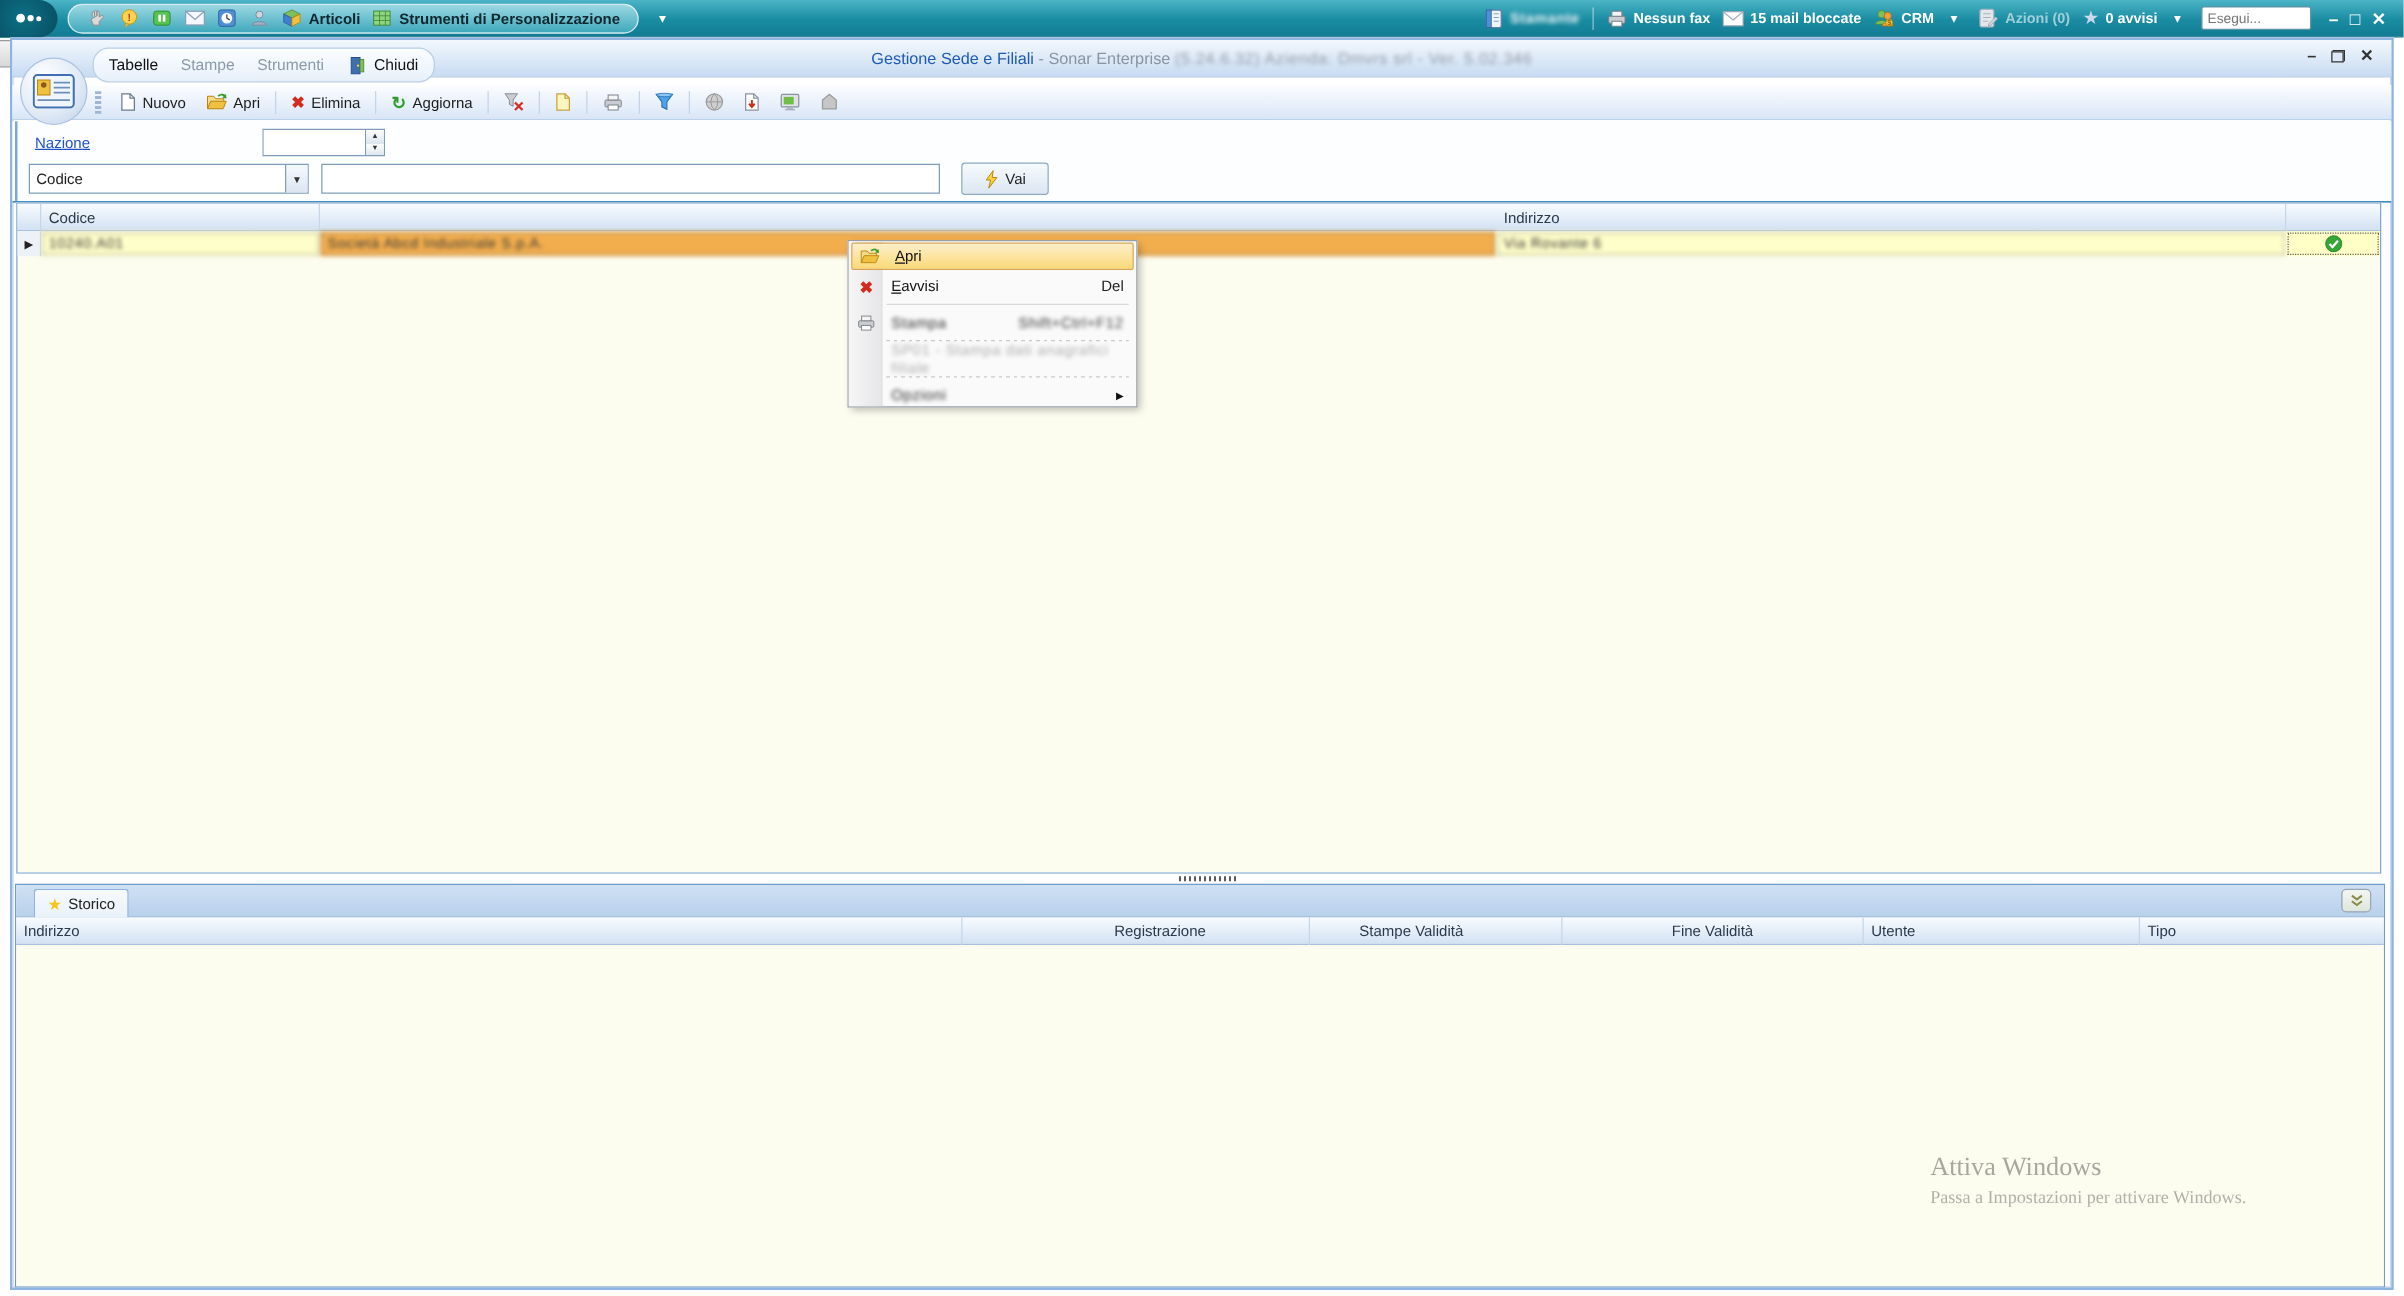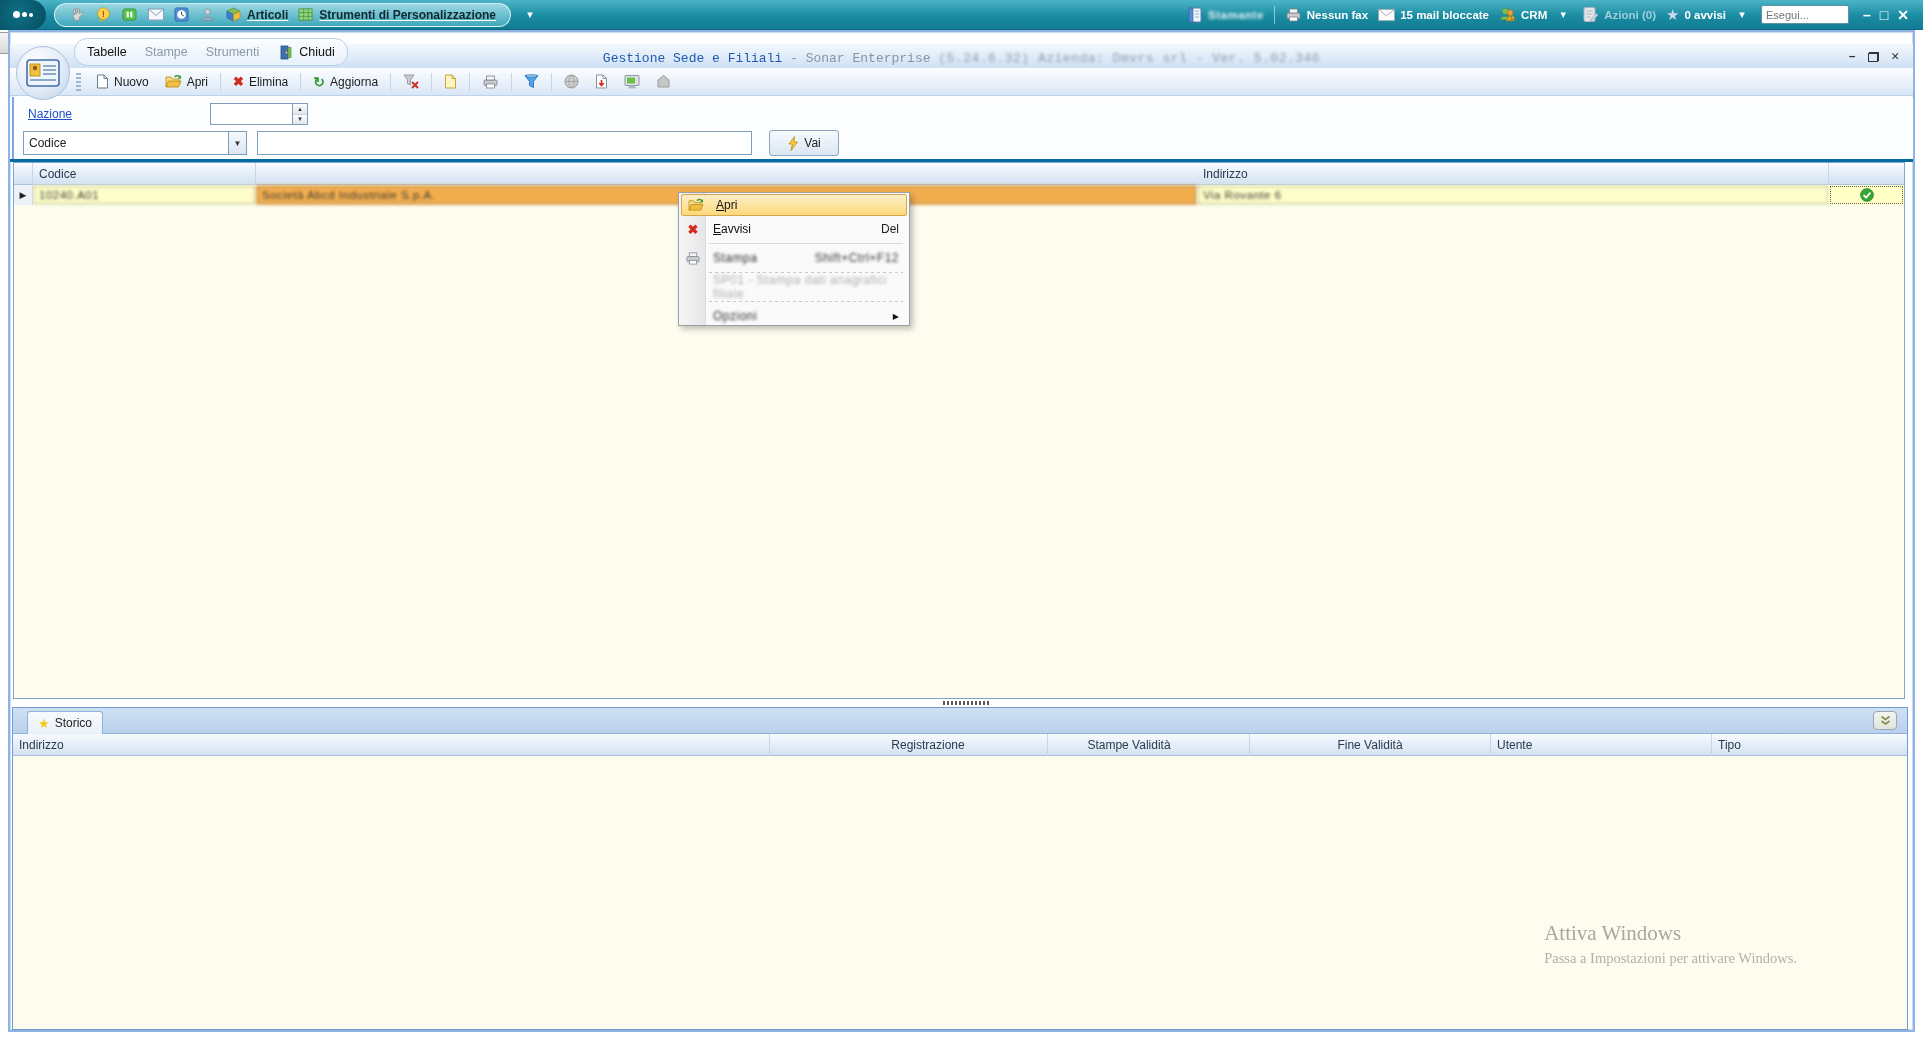--- a/index.html
+++ b/index.html
@@ -27,21 +27,21 @@
   .logo i:nth-child(1){width:7px;height:7px}
   .logo i:nth-child(2){width:5px;height:5px}
   .logo i:nth-child(3){width:4px;height:4px}
   .pill{
     margin-left:8px; height:24px; padding:0 14px;
     background:linear-gradient(#9bd8e3,#3fa8bc);
     border:1px solid rgba(255,255,255,.75); border-radius:13px;
     display:flex; align-items:center; gap:9px;
   }
   .ticon{ width:17px; height:17px; display:flex; align-items:center; justify-content:center; cursor:pointer; }
-  .applauncher{ display:flex; align-items:center; gap:5px; cursor:pointer;text-decoration:underline; }
+  .applauncher{ display:flex; align-items:center; gap:5px; cursor:pointer; }
   .applauncher span{ color:#102830; font-weight:bold; font-size:12px; }
   .chev-btn{ margin-left:10px; width:18px; color:#fff; font-size:11px; text-align:center; cursor:pointer; }
   .tb-right{ margin-left:auto; display:flex; align-items:center; gap:10px; padding-right:6px; }
   .tb-item{ display:flex; align-items:center; gap:5px; cursor:pointer; }
   .tb-item b{ font-size:11.5px; color:#fff; font-weight:bold; }
   .tb-item.disabled b{ color:#9fcfd8;text-align:center; }
   .tb-sep{ width:1px; height:18px; background:rgba(255,255,255,.5); }
   .exec-box{
     width:88px; height:19px; background:#fff; border:1px solid #5d94a5; border-radius:2px;
     font-size:11px; color:#777; padding:0 4px; font-family:"Liberation Sans",sans-serif;
@@ -52,24 +52,23 @@
   
   .appwin{
     position:absolute; left:8px; top:30px; width:1907px; height:1002px;
     border:2px solid #8fb4e2; background:#fff; box-shadow:inset 0 0 0 1px #c9dcf3;
   }
   .dock-artifact{
     position:absolute; left:0; top:32px; width:9px; height:22px;
     background:linear-gradient(#f4f4f4,#d8d8d8); border:1px solid #9a9a9a; border-left:none;
   }
   .titlebar{
-    position:absolute; left:0; top:12px; width:100%; height:30px;
+    position:absolute; left:0; top:0; width:100%; height:30px;
     background:linear-gradient(#f3f8fd,#d5e4f6 70%,#c8dbf2);
     border-bottom:1px solid #b4cbe8;
-    font-family:Liberation Mono, monospace;
   }
   .title-text{
     position:absolute; left:0; right:0; top:7px; text-align:center; font-size:13px; white-space:nowrap;
   }
   .title-text .t1{ color:#1d5ab2; }
   .title-text .t2{ color:#8b949e; }
   .inner-controls{ position:absolute; right:14px; top:6px; display:flex; gap:12px; align-items:center; }
   .inner-controls span{ color:#333; font-weight:bold; font-size:13px; line-height:1; cursor:pointer; }
   .restore-glyph{ position:relative; width:11px; height:10px; display:inline-block; }
   .restore-glyph::before{ content:""; position:absolute; right:0; top:0; width:8px; height:7px; border:1.5px solid #333; }
@@ -102,21 +101,21 @@
     background:repeating-linear-gradient(#9fb6d2 0 2px, transparent 2px 4px); }
   .tb-btn{
     height:22px; display:flex; align-items:center; gap:5px; padding:0 7px;
     border-radius:3px; cursor:pointer; font-size:12px; color:#1c1c1c;
   }
   .tbsep{ width:1px; height:18px; background:#c3d4e8; margin:0 3px; }
 
   
   .filterpanel{
     position:absolute; left:0; top:65px; width:100%; height:65px; background:#fdfeff;
-    border-bottom:3px solid #0369a1;
+    border-bottom:1px solid #0369a1;
   }
   .filterpanel .vline{ position:absolute; left:2px; top:0; bottom:0; width:2px; background:#7ea7d8; }
   .link-label{ position:absolute; left:18px; top:10px; color:#2050c8; text-decoration:underline; cursor:pointer; font-size:12px; }
   .spinbox{ position:absolute; left:200px; top:6px; width:98px; height:22px; border:1px solid #7f9db9; background:#fff; display:flex; }
   .spinbox input{ flex:1; border:none; outline:none; min-width:0; font-family:inherit; }
   .spincol{ width:15px; border-left:1px solid #7f9db9; display:flex; flex-direction:column; }
   .spincol b{ flex:1; font-size:6px; color:#333; background:linear-gradient(#fdfdfd,#dfe7ef); display:flex; align-items:center; justify-content:center; cursor:pointer; border-bottom:1px solid #c8d4e0;}
   .spincol b:last-child{ border-bottom:none; }
   .combo{ position:absolute; left:13px; top:34px; width:224px; height:24px; border:1px solid #7f9db9; background:#fff; display:flex; align-items:center; cursor:pointer; }
   .combo .val{ flex:1; padding-left:5px; font-size:12px; }

